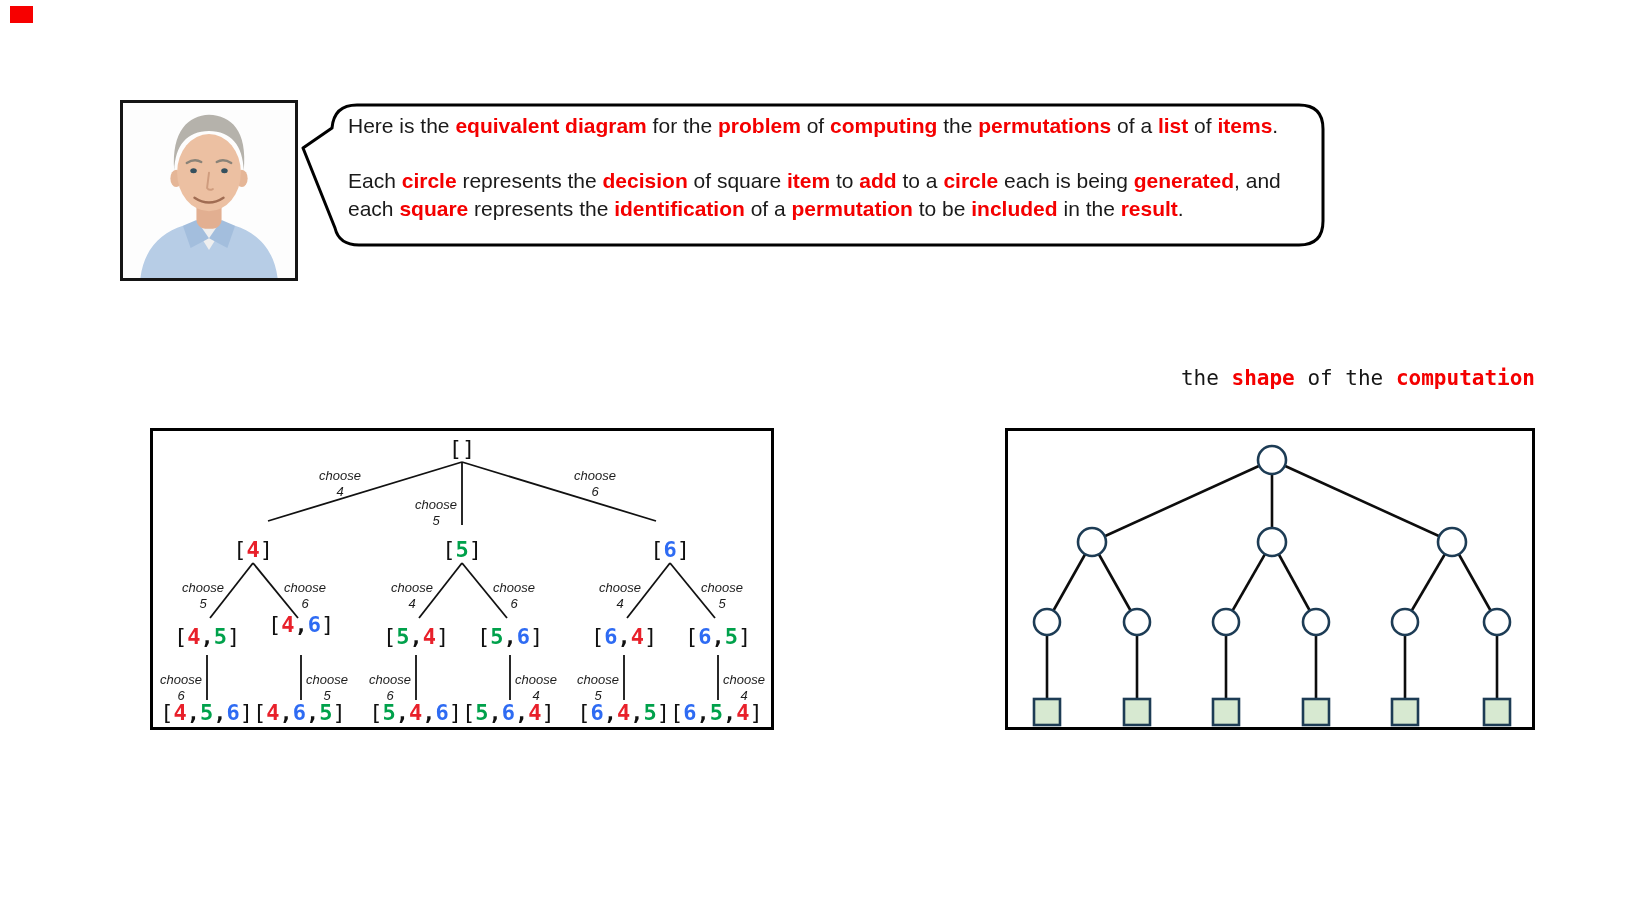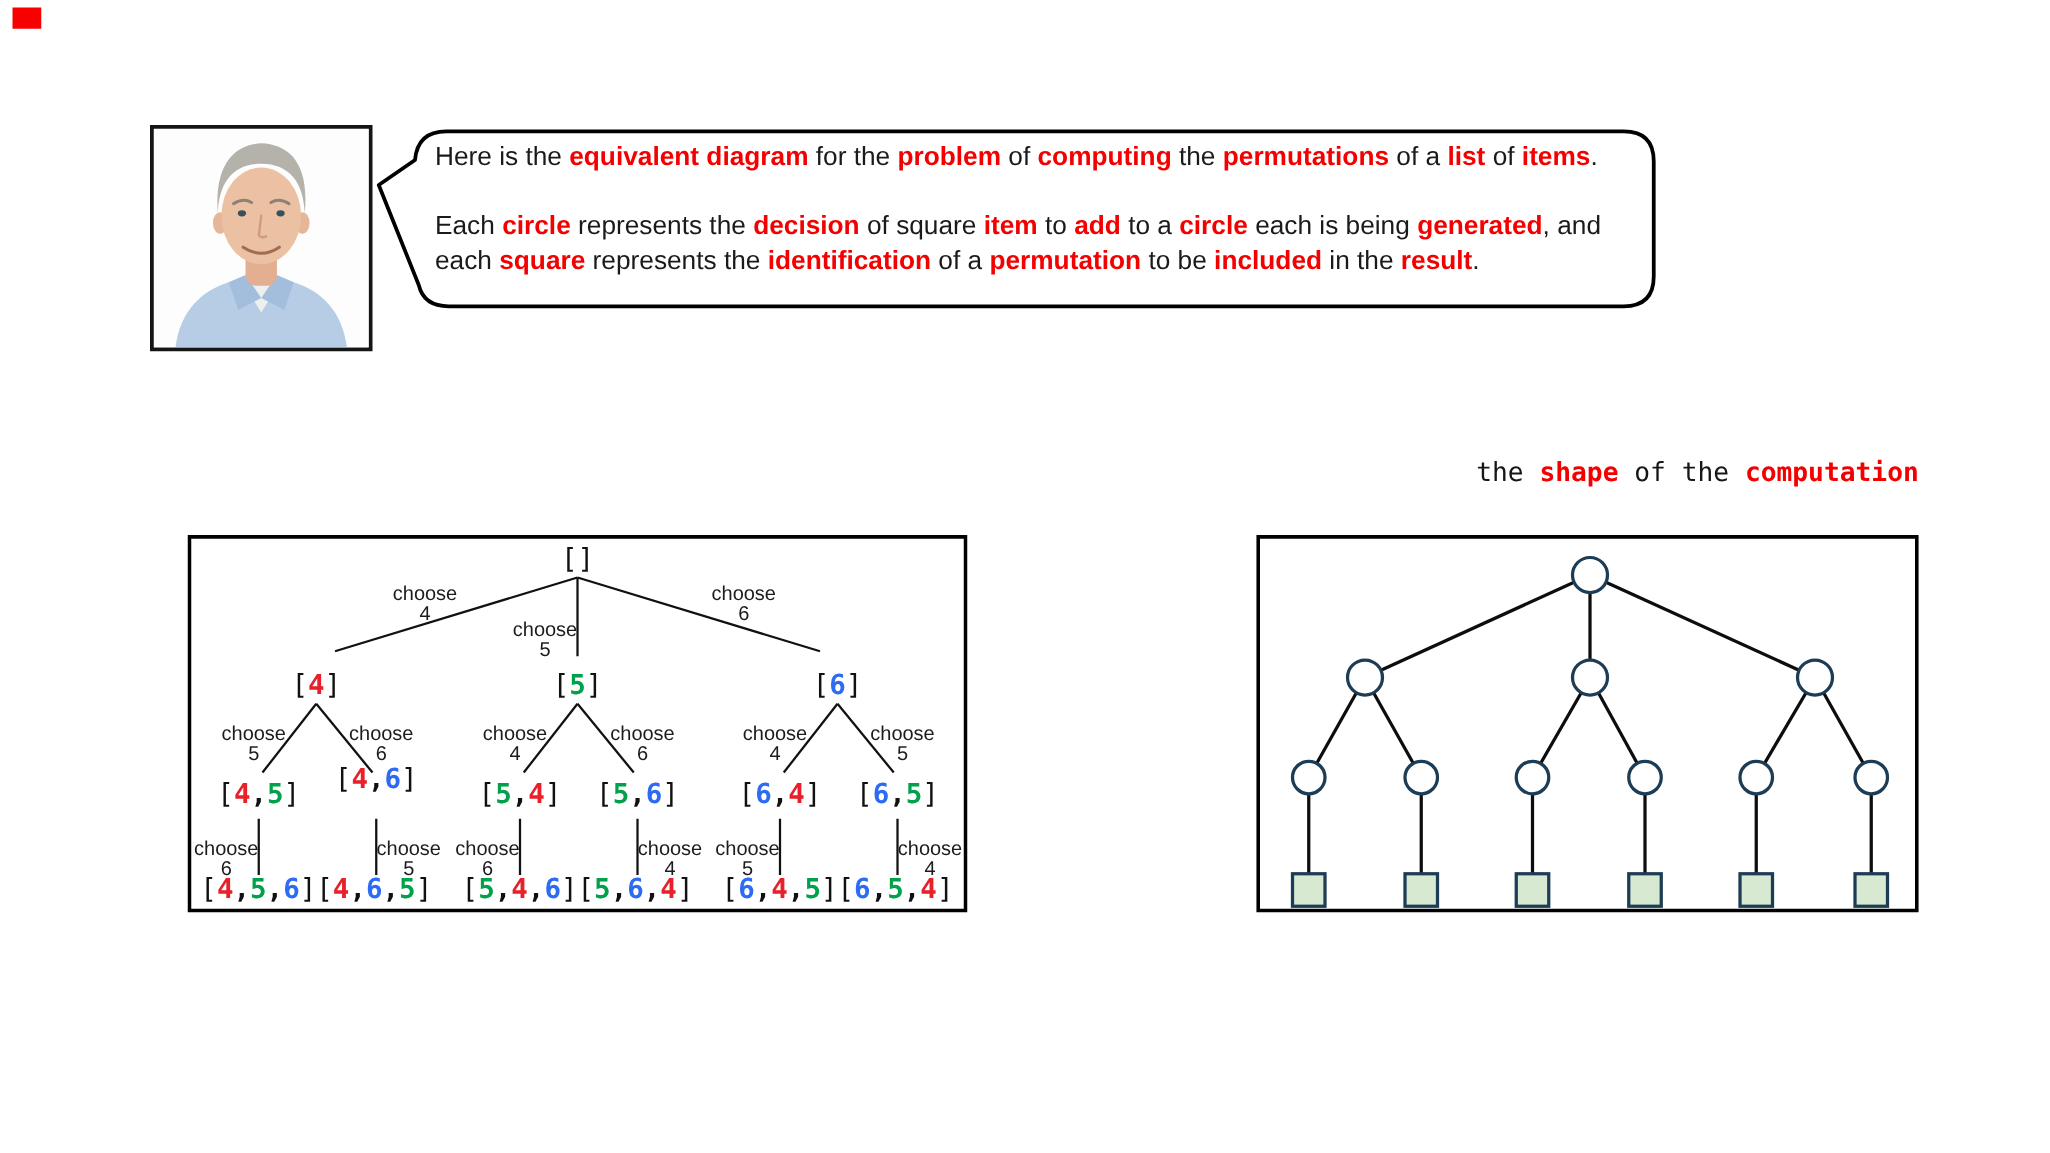--- a/index.html
+++ b/index.html
@@ -24,21 +24,21 @@
   .right-box{left:1005px;width:530px;height:302px;}
   .panel-box > svg{position:absolute;left:0;top:0;}
   .pborder{fill:none;stroke:#000;stroke-width:3;}
   .tree-edge{stroke:var(--line,#111);stroke-width:1.8;}
   .shape-edge{stroke:#0d0d0d;stroke-width:2.6;}
   .circ{fill:#ffffff;stroke:var(--nodestroke,#1d3c55);stroke-width:2.6;}
   .sq{fill:var(--sqfill,#d7e9d1);stroke:var(--nodestroke,#1d3c55);stroke-width:2.6;}
   .node-label{position:absolute;transform:translate(-50%,-50%);
               font-family:"DejaVu Sans Mono",monospace;font-size:22px;color:#111;white-space:pre;}
   .choose-label{position:absolute;transform:translateX(-50%);text-align:center;
-                font-size:16px;line-height:15.5px;color:#1c1c1c;white-space:nowrap;}
+                font-size:13px;line-height:15.5px;color:#1c1c1c;white-space:nowrap;font-style:italic;}
   .d4{color:var(--d4,#e8202a);font-weight:bold;}
   .d5{color:var(--d5,#00a14b);font-weight:bold;}
   .d6{color:var(--d6,#2e6bf3);font-weight:bold;}
   .cm{color:#111;font-weight:bold;}
   .pl{color:#111;}
   .diagram-title .d4,.diagram-title .d5,.diagram-title .d6{font-weight:bold;}
 </style>
 </head>
 <body>
 

